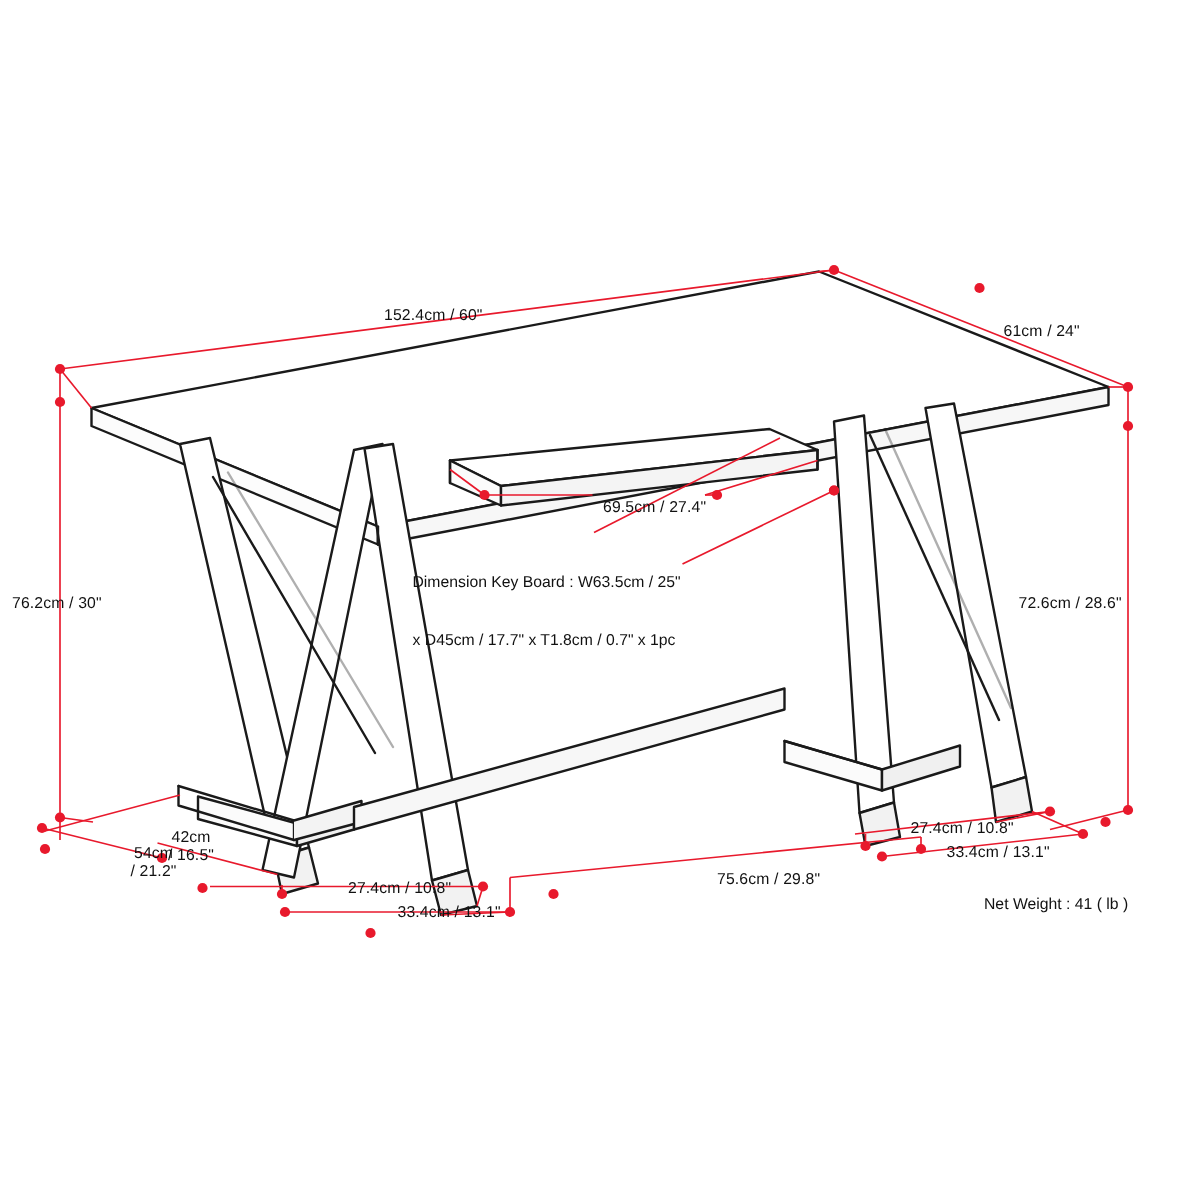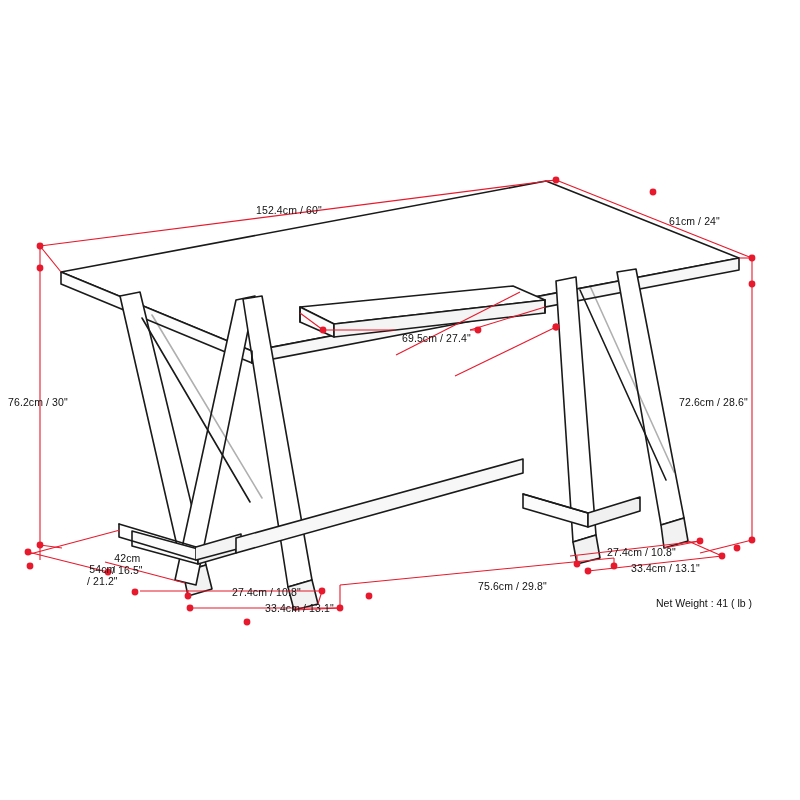--- a/index.html
+++ b/index.html
@@ -205,16 +205,20 @@
   <div class="dim-label" style="left:232px; top:586px;">27.4cm / 10.8"</div>
 
   <div class="dim-label" style="left:265px; top:602px;">33.4cm / 13.1"</div>
 
   <div class="dim-label" style="left:478px; top:580px;">75.6cm / 29.8"</div>
 
   <div class="dim-label" style="left:607px; top:546px;">27.4cm / 10.8"</div>
 
   <div class="dim-label" style="left:631px; top:562px;">33.4cm / 13.1"</div>
 
+  <div class="note-label" style="left:275px; top:356px;">
+    <div>Dimension Key Board : W63.5cm / 25"</div>
+    <div>x D45cm / 17.7" x T1.8cm / 0.7" x 1pc</div>
+  </div>
 
   <div class="weight-label" style="left:656px; top:597px;">Net Weight : 41 ( lb )</div>
 
 </div>
 
 </body></html>

